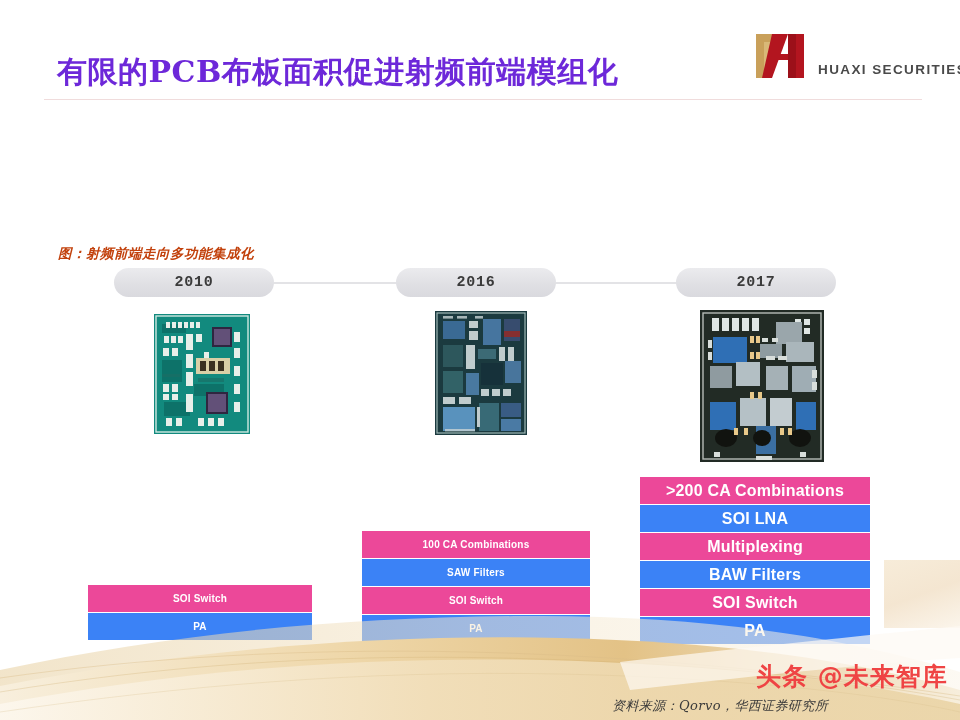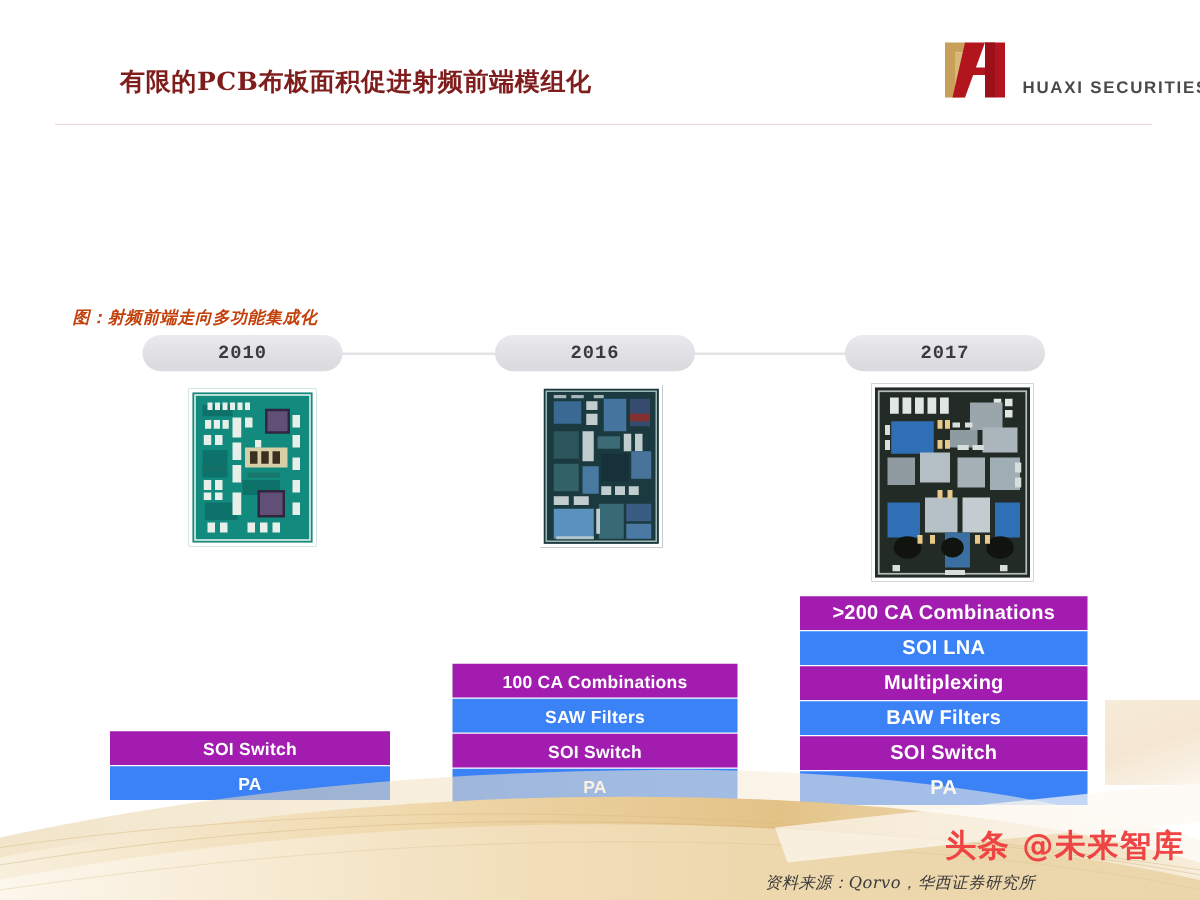--- a/index.html
+++ b/index.html
@@ -58,26 +58,25 @@
     color: #4a4a4a;
     letter-spacing: 1.4px;
     white-space: nowrap;
   }
 
   .title {
     position: absolute;
     left: 57px;
     top: 52px;
     font-family: "DejaVu Serif", "DejaVu Sans", serif;
-    font-size: 20px;
-    font-weight: bold;
-    color: #7f1d1d;
+    font-size: 30px;
+    font-weight: bold;
+    color: #6d28d9;
     letter-spacing: 0.5px;
     white-space: nowrap;
-    margin-left: 39px;
   }
   .title-rule {
     position: absolute;
     left: 44px;
     top: 99px;
     width: 878px;
     height: 1px;
     background: #f0dcdc;
   }
 
@@ -178,26 +177,26 @@
     height: 27px;
     display: flex;
     align-items: center;
     justify-content: center;
     box-sizing: border-box;
     margin-bottom: 1px;
   }
   .bar span {
     font-family: "Liberation Sans", sans-serif;
     font-weight: bold;
-    font-size: 14px;
+    font-size: 10px;
     color: #ffffff;
     letter-spacing: 0.2px;
     white-space: nowrap;
   }
-  .bar.black { background: #a21caf; }
+  .bar.black { background: #ec4899; }
   .bar.blue  { background: #3b82f6; }
 
   .stack.s2010 { left: 88px; top: 585px; width: 224px; }
   .stack.s2016 { left: 362px; top: 531px; width: 228px; }
   .stack.s2018 { left: 640px; top: 477px; width: 230px; }
 
   .stack.s2018 .bar { height: 27px; }
   .stack.s2018 .bar span { font-size: 16px; }
 
   

